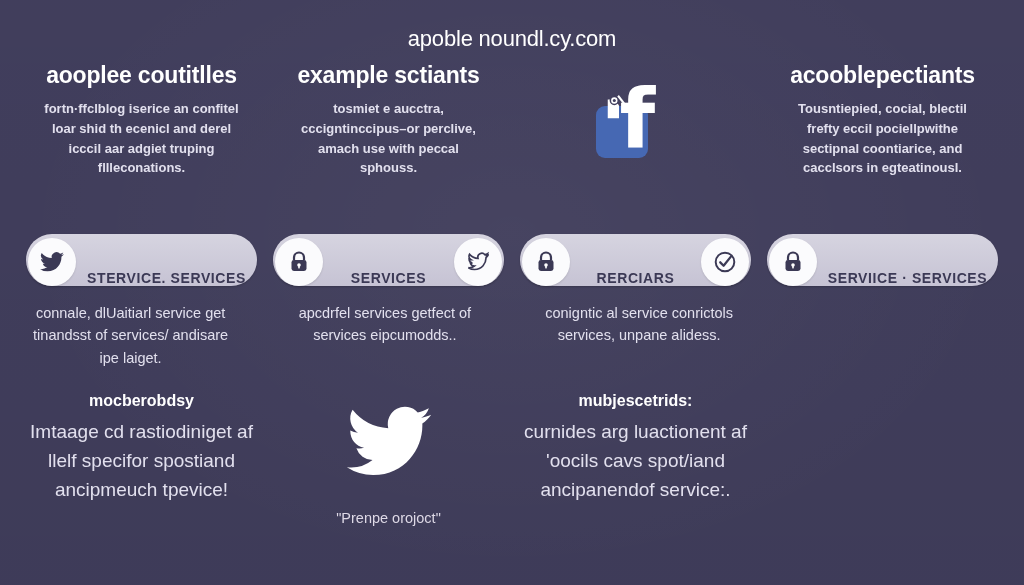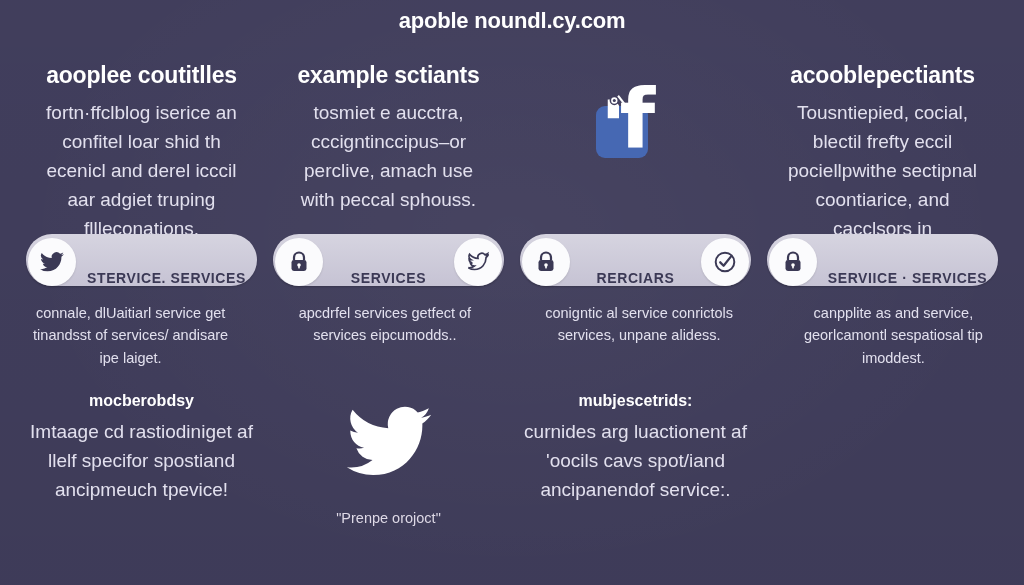--- a/index.html
+++ b/index.html
@@ -22,26 +22,26 @@
     position: absolute;
     inset: 0;
     background:
       radial-gradient(ellipse at 50% 40%, rgba(255,255,255,0.035) 0%, rgba(0,0,0,0) 70%),
       linear-gradient(180deg, rgba(0,0,0,0.02) 0%, rgba(0,0,0,0.06) 100%);
     pointer-events: none;
   }
 
   .page-title {
     position: absolute;
-    top: 8px;
+    top: 26px;
     left: 0;
     width: 1024px;
     text-align: center;
     font-size: 22px;
-    font-weight: bold;
+    font-weight: normal;
     letter-spacing: -0.2px;
     color: #ffffff;
   }
 
   
   .cols {
     position: absolute;
     top: 62px;
     left: 26px;
     width: 972px;
@@ -53,25 +53,26 @@
     text-align: center;
   }
   .col-heading {
     font-size: 23px;
     font-weight: bold;
     color: #ffffff;
     margin: 0 0 10px 0;
     letter-spacing: -0.2px;
   }
   .col-body {
-    font-size: 19px;
+    font-size: 13px;
     line-height: 1.52;
     color: #e2e0ee;
     margin: 10px;
     padding: 0 6px;
+    font-weight: bold;
   }
 
   
   .fb-wrap {
     display: flex;
     align-items: center;
     justify-content: center;
     height: 118px;
   }
   .fb-mark {
@@ -316,21 +317,20 @@
       </div>
       <span class="pill-label">SERVIICE · SERVICES</span>
     </div>
 
   </div>
 
   <div class="row2">
     <p>connale, dlUaitiarl service get tinandsst of services/ andisare ipe laiget.</p>
     <p>apcdrfel services getfect of services eipcumodds..</p>
     <p>conigntic al service conrictols services, unpane alidess.</p>
-    <p>canpplite as and service, georlcamontl sespatiosal tip imoddest.</p>
   </div>
 
   <div class="row3">
 
     <div class="col">
       <h3 class="bot-heading">mocberobdsy</h3>
       <p class="bot-body">Imtaage cd rastiodiniget af llelf specifor spostiand ancipmeuch tpevice!</p>
     </div>
 
     <div class="col">

